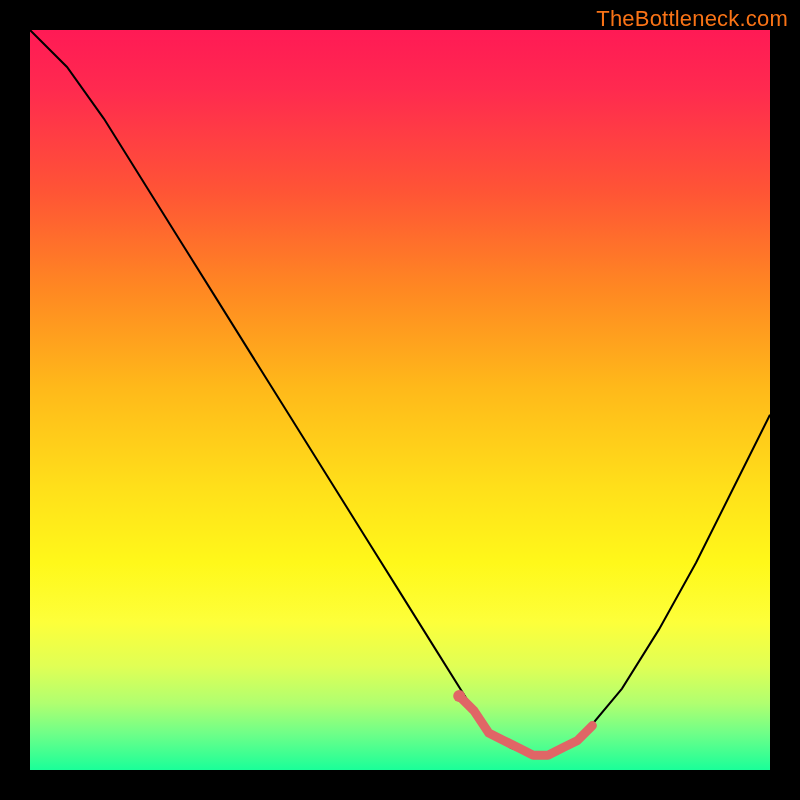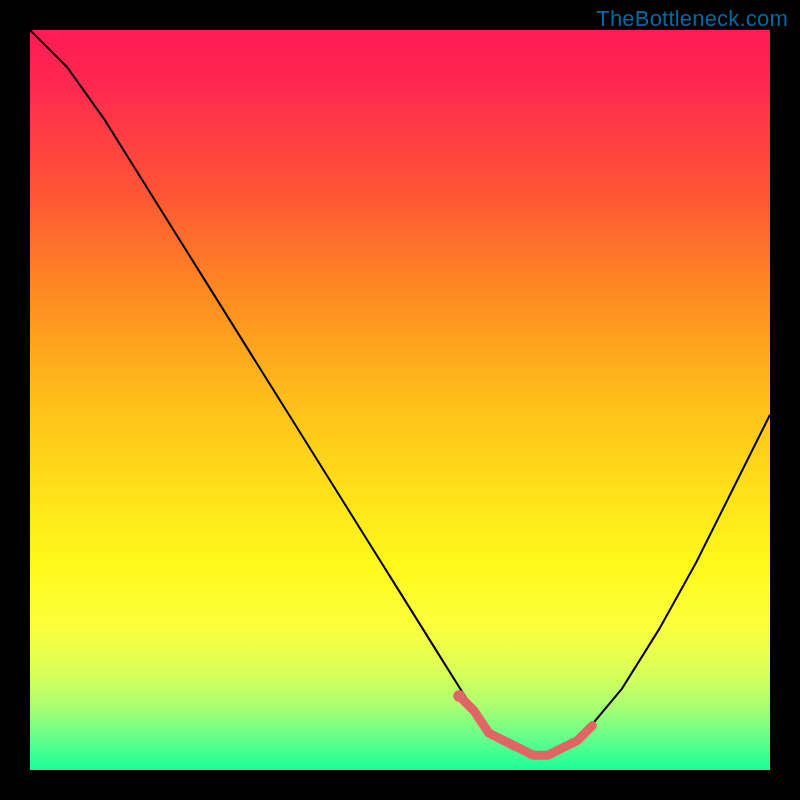--- a/index.html
+++ b/index.html
@@ -8,21 +8,21 @@
     height: 800px;
     background: #000;
     position: relative;
     font-family: Arial, sans-serif;
     overflow: hidden;
   }
   .watermark {
     position: absolute;
     top: 6px;
     right: 12px;
-    color: #0369a1;
+    color: #f97316;
     font-size: 22px;
     font-weight: 500;
     z-index: 10;
     letter-spacing: 0.2px;
   }
   .plot-area {
     position: absolute;
     left: 30px;
     top: 30px;
     width: 740px;

